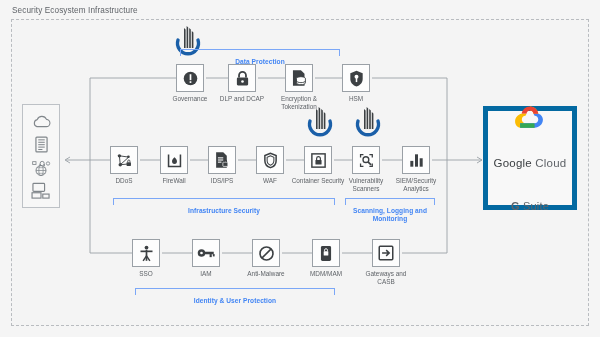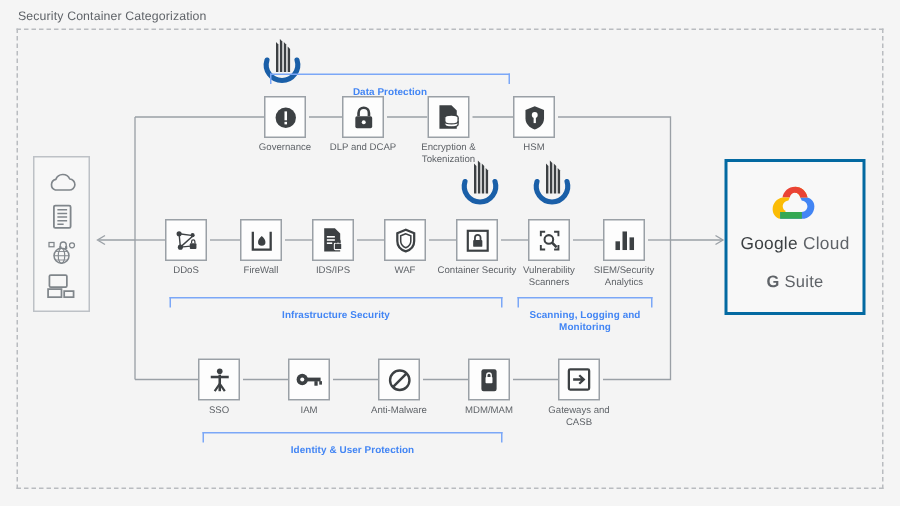--- a/index.html
+++ b/index.html
@@ -28,22 +28,22 @@
     border:1px solid #bdc1c6;background:#f7f7f7;box-sizing:border-box;
     display:flex;flex-direction:column;align-items:center;justify-content:space-around;
     padding:5px 0;
   }
   .clients .ic{width:20px;height:19px;display:flex;align-items:center;justify-content:center;}
   .clients .ic svg{display:block;}
 
   
   .gpanel{
     position:absolute;left:483px;top:106px;width:94px;height:104px;
-    border:2px solid #0369a1;background:#f8f8f8;box-sizing:border-box;
-    display:flex;flex-direction:column;align-items:center;justify-content:center;gap:9px;
+    border:5px solid #0369a1;background:#f8f8f8;box-sizing:border-box;
+    display:flex;flex-direction:column;align-items:center;justify-content:center;gap:27px;
   }
   .gcloud-logo{width:34px;height:26px;}
   .gcloud-text{font-size:11.5px;color:#5f6368;letter-spacing:.2px;white-space:nowrap;}
   .gcloud-text b{font-weight:400;color:#3c4043;}
   .gsuite{font-size:11px;color:#5f6368;letter-spacing:.2px;white-space:nowrap;margin-top:4px;}
   .gsuite .g{font-weight:700;color:#5f6368;}
 
   
   #wires{position:absolute;left:0;top:0;width:600px;height:337px;}
 
@@ -77,21 +77,21 @@
     font-size:6.6px;line-height:8.4px;color:#4285f4;font-weight:700;
     letter-spacing:.05px;
   }
   .bracket.wide .lbl{width:180px;}
 </style>
 </head>
 <body>
 
 <div id="stage">
 
-  <div class="title">Security Container Categorization</div>
+  <div class="title">Security Ecosystem Infrastructure</div>
 
   <div class="outer-dash"></div>
 
   <svg id="wires" viewBox="0 0 600 337">
     <g stroke="#9aa0a6" stroke-width="0.9" fill="none">
 
       <path d="M90 78 L90 253"></path>
 
       <path d="M90 78 L176 78"></path>
       <path d="M206 78 L228 78"></path>

